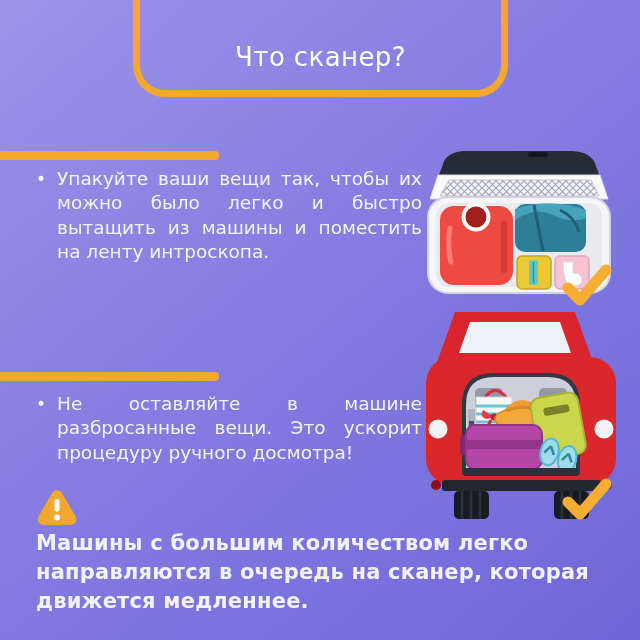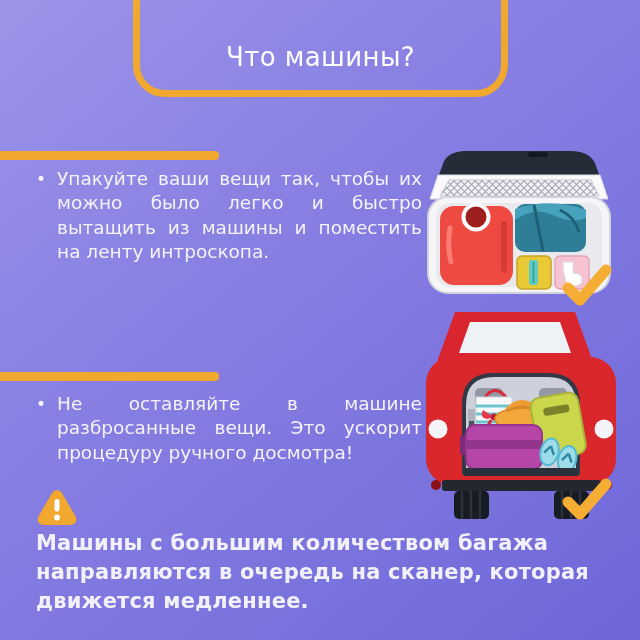--- a/index.html
+++ b/index.html
@@ -47,21 +47,21 @@
     color:#f2f1fa;font-size:21px;font-weight:700;line-height:1.38;
     letter-spacing:.2px;
   }
 </style>
 </head>
 <body>
 
 <div class="stage">
 
   <div class="header-frame">
-    <div class="page-title">Что машины?</div>
+    <div class="page-title">Что сканер?</div>
   </div>
 
   <div class="accent-bar bar-1"></div>
   <div class="accent-bar bar-2"></div>
 
   <div class="bullet-item bullet-1">
     <span class="bullet-marker">•</span>
     <span class="bullet-text">Упакуйте ваши вещи так, чтобы их можно было легко и быстро вытащить из машины и поместить на ленту интроскопа.</span>
   </div>
 
@@ -171,15 +171,15 @@
   <svg class="check check-2" viewBox="0 0 50 44">
     <path d="M6,25 L18,37 L44,7" fill="none" stroke="#F5AD33" stroke-width="11" stroke-linecap="round" stroke-linejoin="round"></path>
   </svg>
 
   <svg class="warning-icon" viewBox="0 0 44 40">
     <path d="M22,2.5 Q25.6,2.5 27.6,6 L41.2,29.5 Q43.2,33 41.4,36 Q39.6,38.9 35.4,38.9 L8.6,38.9 Q4.4,38.9 2.6,36 Q0.8,33 2.8,29.5 L16.4,6 Q18.4,2.5 22,2.5 Z" fill="#F2A72E"></path>
     <rect x="19.4" y="11.5" width="5.2" height="13.5" rx="2.6" fill="#ffffff"></rect>
     <circle cx="22" cy="31" r="3.1" fill="#ffffff"></circle>
   </svg>
 
-  <div class="warning-text">Машины с большим количеством багажа направляются в очередь на сканер, которая движется медленнее.</div>
+  <div class="warning-text">Машины с большим количеством легко направляются в очередь на сканер, которая движется медленнее.</div>
 
 </div>
 
 </body></html>

